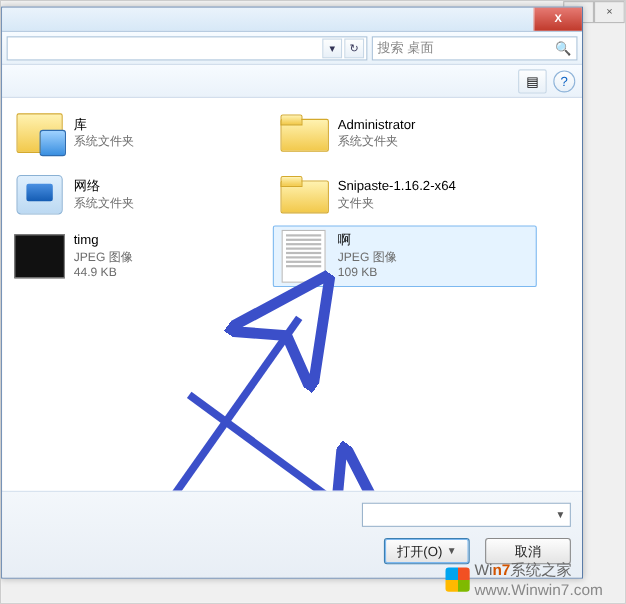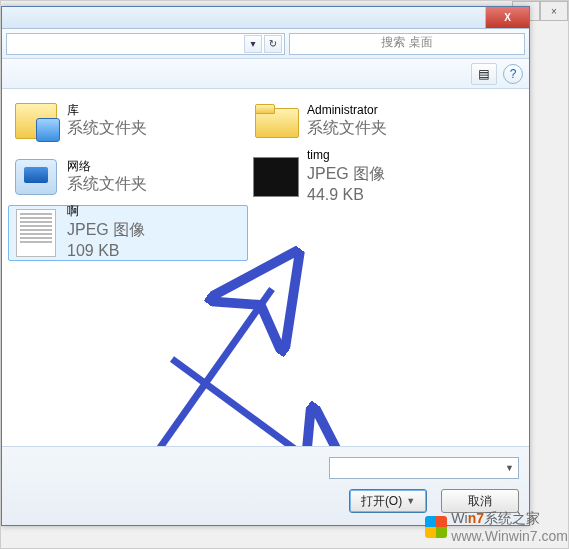--- a/index.html
+++ b/index.html
@@ -89,29 +89,28 @@
     gap:2px;
   }
   .bc-btn {
     width: 18px; height: 18px;
     border:1px solid #c7d7e6;
     background: linear-gradient(#fdfefe,#e8f0f8);
     display:flex;align-items:center;justify-content:center;
     font-size:10px;color:#335;
   }
   .searchbox {
-    width: 236px;
+    width: 187px;
     height: 22px;
     border:1px solid #abc3da;
     background:#fff;
     display:flex;align-items:center;
     padding: 0 4px;
     color:#888;
     gap:16px;
-    flex-direction:column;
   }
   .searchbox .mag { margin-left:auto; color:#557; }
 
   .toolbar-row {
     height: 30px;
     background: linear-gradient(#f7fbff,#eaf2fa);
     border-bottom: 1px solid #c9d8e8;
     display:flex;align-items:center;justify-content:flex-end;
     padding: 0 6px;
     gap: 6px;
@@ -187,21 +186,21 @@
     width:46px;height:40px;background:#111;border:1px solid #888;
     display:flex;align-items:center;justify-content:center;color:#fff;font-size:8px;
   }
   .doc-thumb {
     width:40px;height:48px;background:#fff;border:1px solid #bbb;
     padding:3px;display:flex;flex-direction:column;gap:2px;
   }
   .doc-thumb i{display:block;height:2px;background:#bbb;}
   .meta { display:flex;flex-direction:column;line-height:1.3; }
   .meta .name { color:#000; }
-  .meta .sub  { color:#6d6d6d; font-size:16px;}
+  .meta .sub  { color:#6d6d6d; font-size:11px;}
 
   
   .bottom {
     border-top:1px solid #c9d8e8;
     background:linear-gradient(#f3f7fb,#e8eef5);
     padding: 10px 10px 12px;
     display:flex;flex-direction:column;gap:10px;align-items:flex-end;
   }
   .filter {
     width: 190px;height:22px;border:1px solid #9bb4cc;background:#fff;
@@ -218,21 +217,21 @@
   }
   .btn.default {
     border-color:#3c7fb1; box-shadow:0 0 0 1px #7cb8f0 inset;
   }
 
   
   .annot { position:absolute; left:0; top:0; pointer-events:none; }
 
   
   .watermark {
-    position:absolute; right:0; bottom:4px;
+    position:absolute; right:20px; bottom:4px;
     font-size:14px;color:#666;display:flex;align-items:center;gap:4px;
     font-family:"Microsoft YaHei",sans-serif;
     justify-content:center;
   }
   .watermark .logo{
     width:22px;height:22px;border-radius:3px;
     background:
       conic-gradient(#f25022 0 90deg,#7fba00 90deg 180deg,#ffb900 180deg 270deg,#00a4ef 270deg 360deg);
   }
   .watermark .brand b{ color:#d35400; font-weight:bold;}
@@ -294,20 +293,29 @@
         <div class="thumb">
           <div class="net-icon"></div>
         </div>
         <div class="meta">
           <span class="name">网络</span>
           <span class="sub">系统文件夹</span>
         </div>
       </div>
       <div class="item">
         <div class="thumb">
+          <div class="folder-icon"></div>
+        </div>
+        <div class="meta">
+          <span class="name">Snipaste-1.16.2-x64</span>
+          <span class="sub">文件夹</span>
+        </div>
+      </div>
+      <div class="item">
+        <div class="thumb">
           <div class="img-thumb"></div>
         </div>
         <div class="meta">
           <span class="name">timg</span>
           <span class="sub">JPEG 图像</span>
           <span class="sub">44.9 KB</span>
         </div>
       </div>
       <div class="item selected">
         <div class="thumb">

